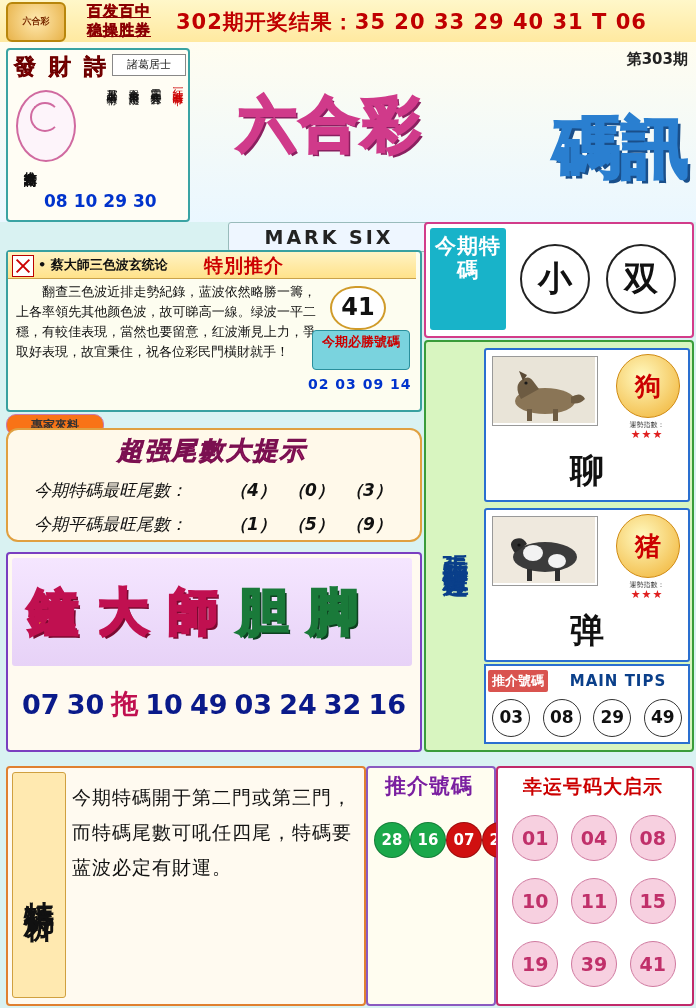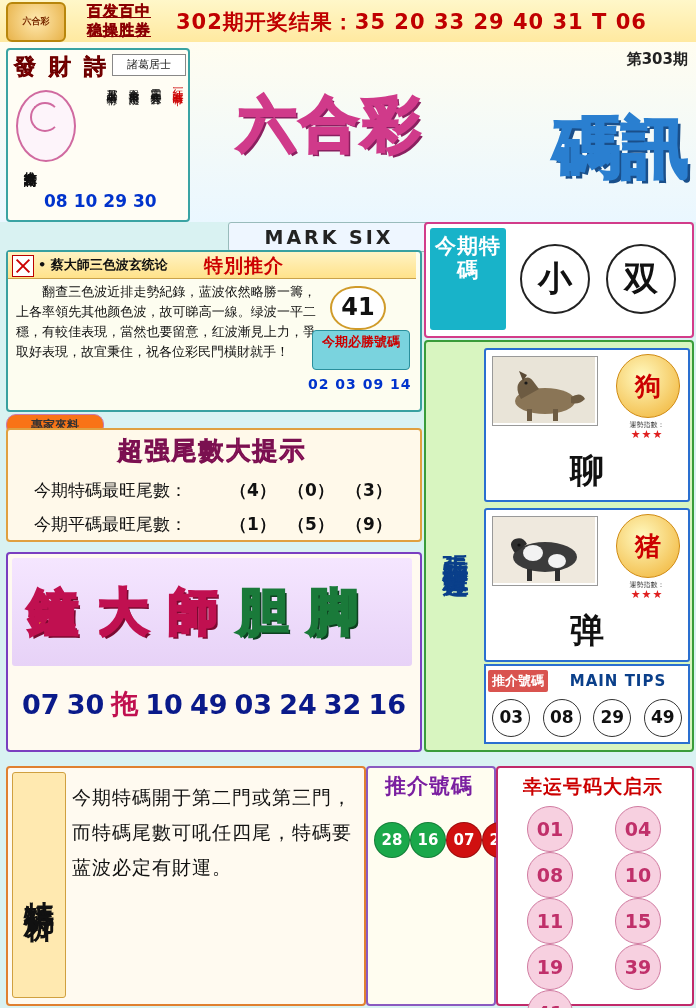--- a/index.html
+++ b/index.html
@@ -253,21 +253,21 @@
   }
 
   
   .expert-tag{
     position:absolute;left:6px;top:414px;width:96px;height:20px;
     background:#f97316;border:1px solid #c97ab0;border-radius:10px;
     font-size:12px;font-weight:bold;color:#333;text-align:center;line-height:20px;
   }
   .tail-block{
     position:absolute;left:6px;top:428px;width:412px;height:110px;
-    background:#fff9ea;border:2px solid #e0a040;border-radius:4px;
+    background:#fff9ea;border:2px solid #e0a040;border-radius:12px;font-style:italic;
   }
   .tail-title{
     position:absolute;left:0;top:4px;width:408px;text-align:center;
     font-size:25px;font-weight:bold;color:#e03a8a;
     -webkit-text-stroke:0.8px #7a1050;letter-spacing:2px;
   }
   .tail-row{
     position:absolute;left:26px;width:370px;height:28px;
     font-size:17px;color:#111;display:flex;align-items:center;
   }
@@ -342,21 +342,21 @@
   .lucky-block{
     position:absolute;left:496px;top:766px;width:194px;height:236px;
     background:#fff;border:2px solid #c02a6a;border-radius:4px;
   }
   .lucky-title{
     position:absolute;left:0;top:6px;width:190px;text-align:center;
     font-size:19px;font-weight:bold;color:#c00;letter-spacing:1px;
   }
   .lucky-grid{
     position:absolute;left:8px;top:38px;width:176px;height:190px;
-    display:grid;grid-template-columns:repeat(2,1fr);grid-template-rows:repeat(3,1fr);
+    display:grid;grid-template-columns:repeat(3,1fr);grid-template-rows:repeat(3,1fr);
     align-items:center;justify-items:center;
   }
   .lucky-ball{
     width:44px;height:44px;border-radius:50%;
     background:#f7d0e0;border:1px solid #d07aa0;
     font-size:19px;font-weight:bold;color:#c0306a;text-align:center;line-height:44px;
   }
 </style>
 </head>
 <body>

